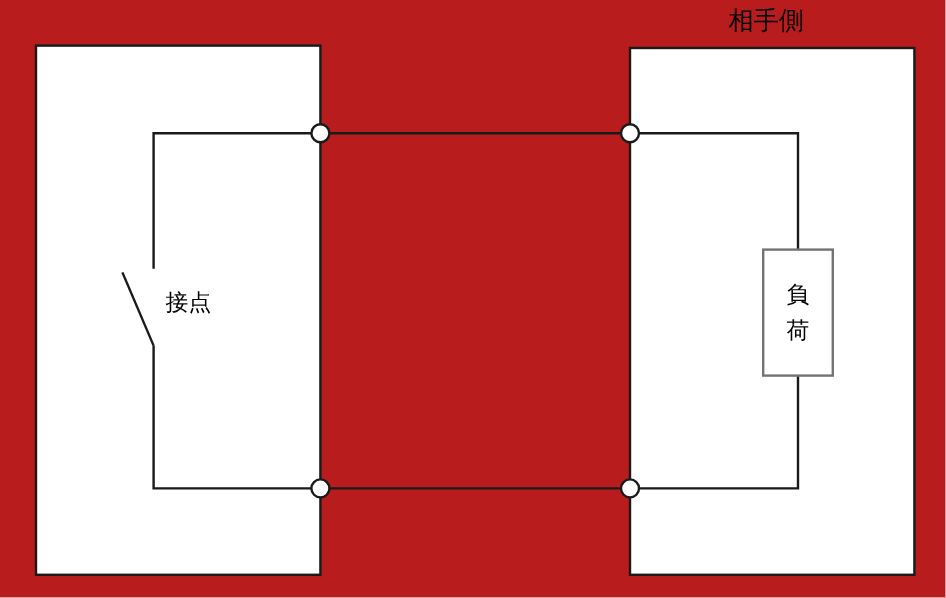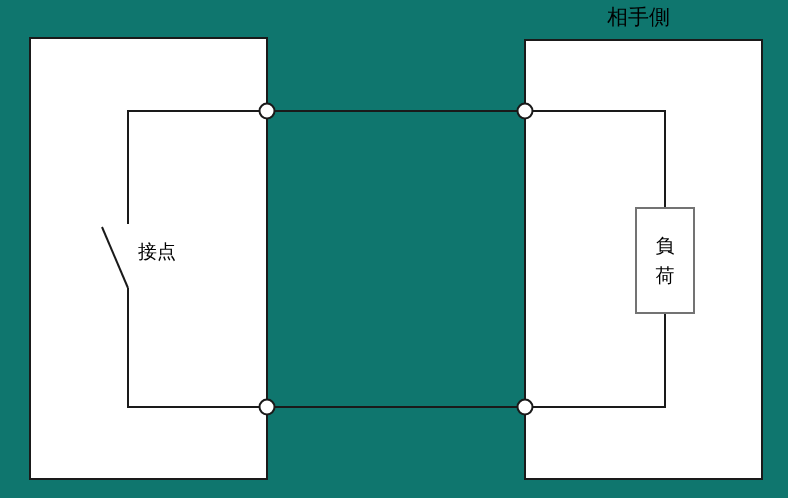--- a/index.html
+++ b/index.html
@@ -4,21 +4,21 @@
 <style>
   html, body {
     margin: 0;
     padding: 0;
     background: #ffffff;
   }
   .stage {
     position: relative;
     width: 788px;
     height: 498px;
-    background: #0f766e;
+    background: #b91c1c;
     font-family: "Liberation Sans", "DejaVu Sans", sans-serif;
     overflow: hidden;
   }
   svg { display: block; }
   .box {
     fill: #ffffff;
     stroke: #1a1a1a;
     stroke-width: 2;
   }
   .wire {

